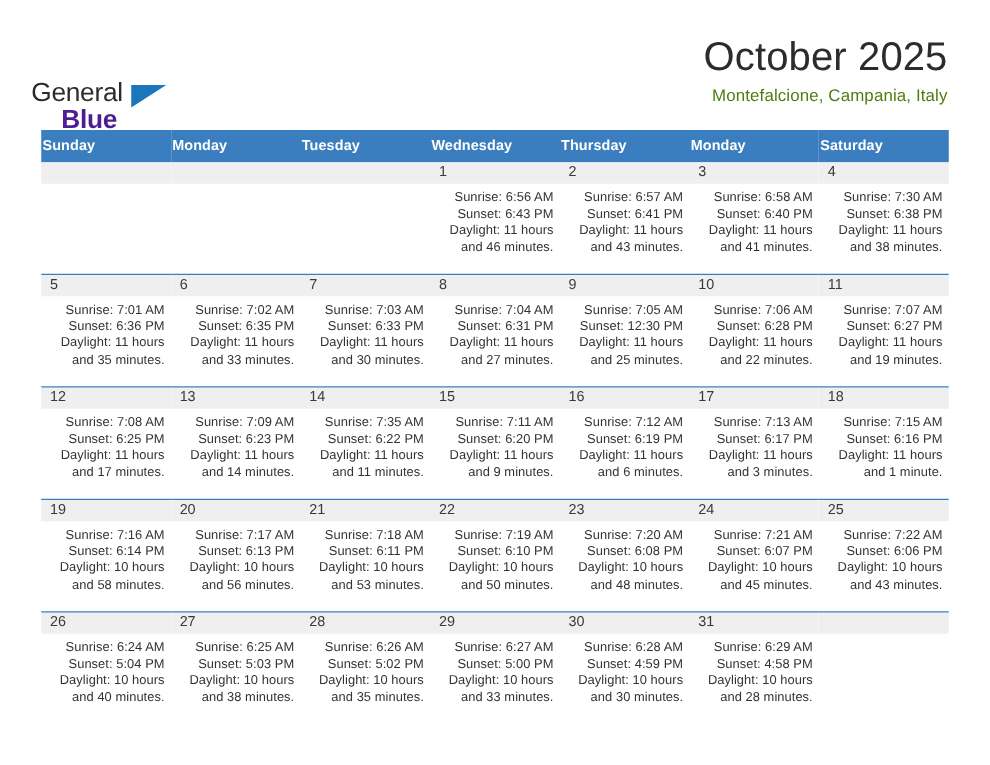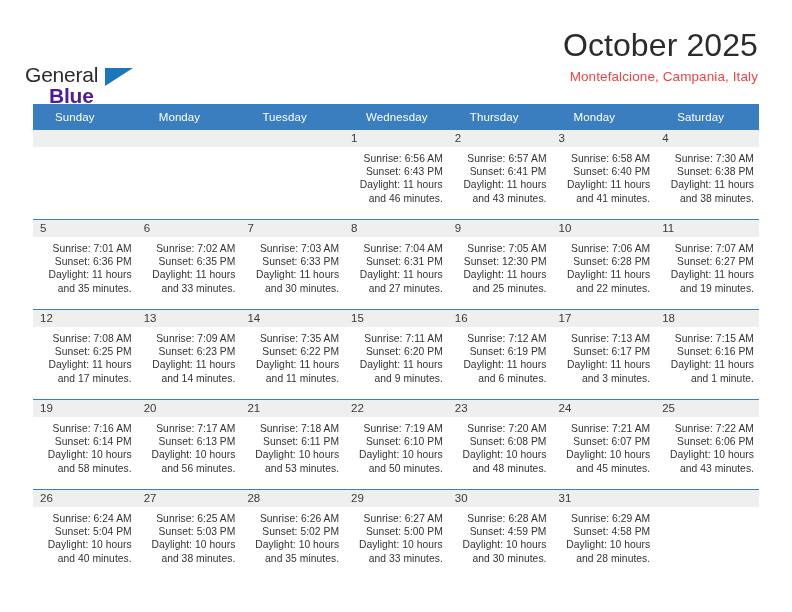--- a/index.html
+++ b/index.html
@@ -81,42 +81,42 @@
     font-size: 32px;
     line-height: 31px;
     color: #2c2c2c;
     font-weight: normal;
     margin: 0;
     letter-spacing: 0.1px;
   }
   .subtitle {
     font-size: 13.5px;
     line-height: 19px;
-    color: #ef4444;
+    color: #4d7c0f;
     margin: 6px 0 0 0;
     letter-spacing: 0.1px;
   }
 
   
   .calendar {
     position: absolute;
     left: 33px;
     top: 104px;
     width: 726px;
     border-collapse: collapse;
     table-layout: fixed;
   }
 
   .dow-row th {
     background: #3a7ebf;
     color: #ffffff;
     font-size: 11.5px;
-    font-weight: normal;
+    font-weight: bold;
     text-align: left;
-    padding: 4px 0 5px 22px;
+    padding: 4px 0 5px 1px;
     height: 17px;
     letter-spacing: 0.1px;
     border: none;
   }
 
   .week-row td {
     vertical-align: top;
     padding: 0;
     border: none;
     border-top: 1px solid #3a7ebf;

